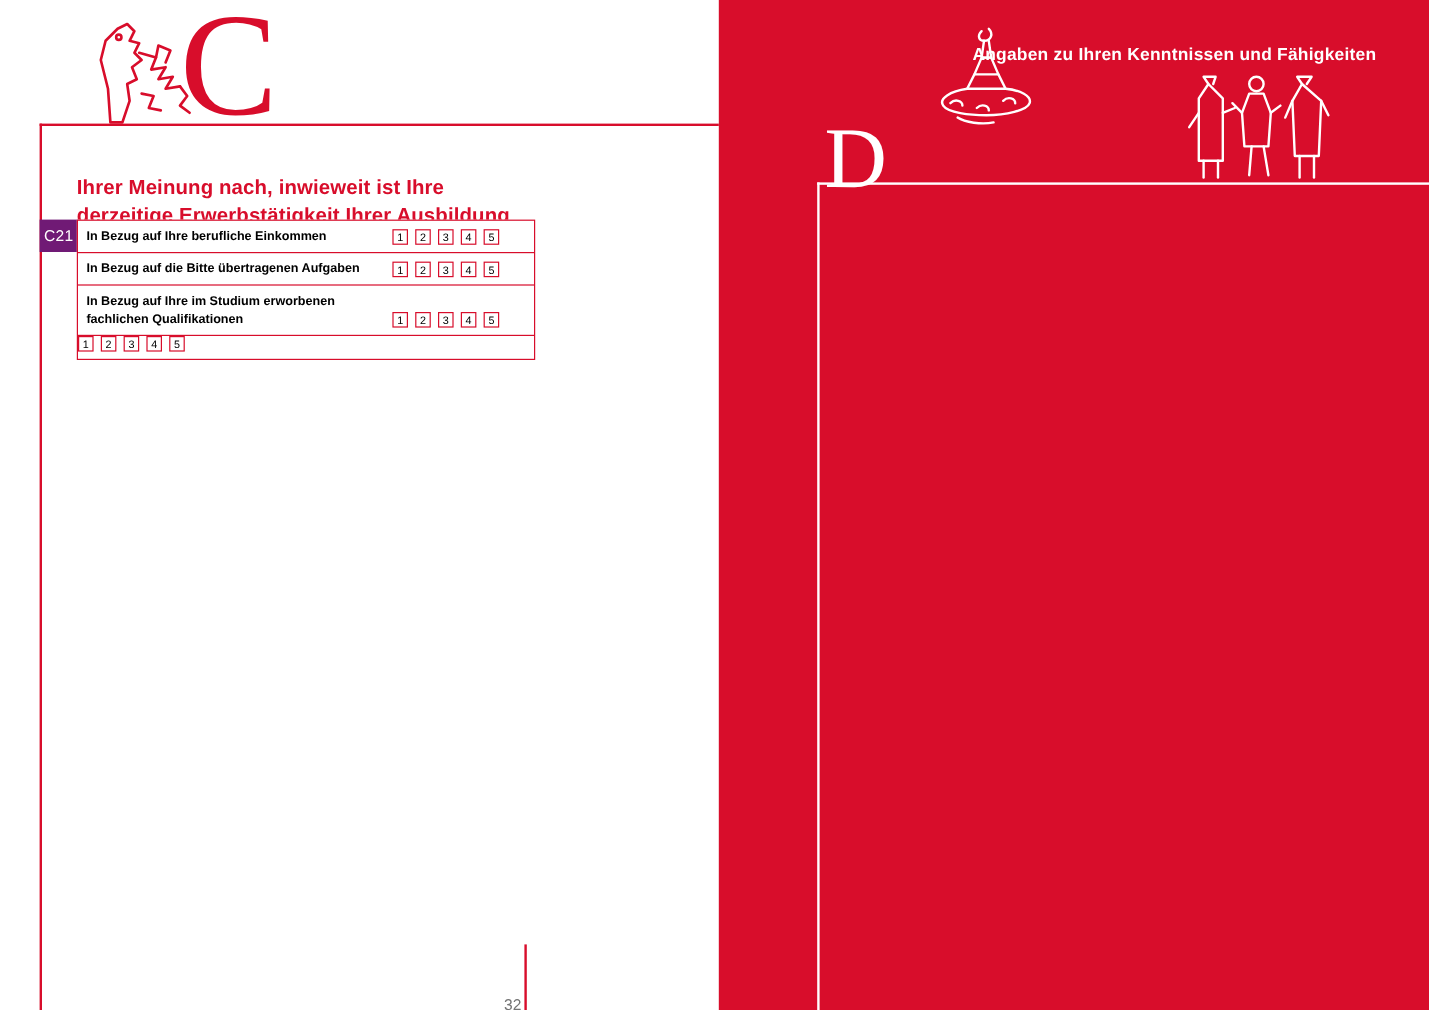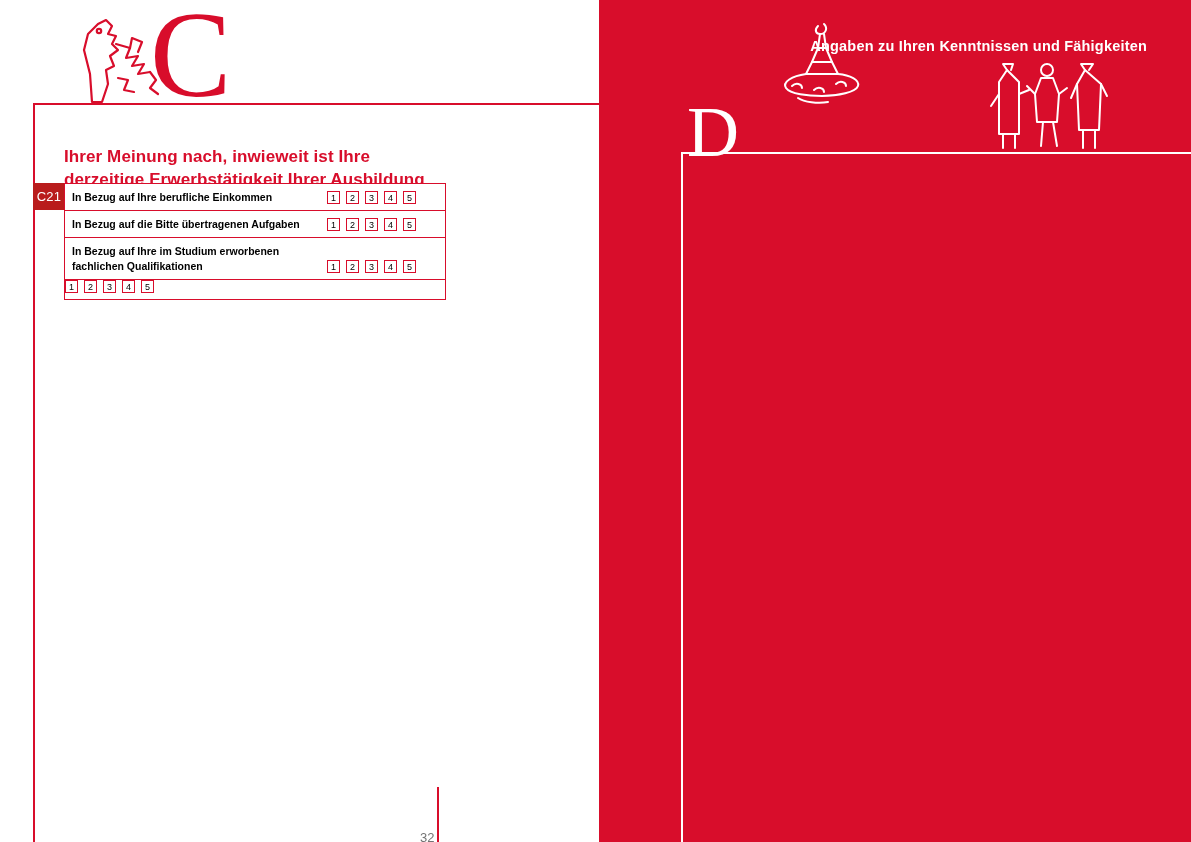--- a/index.html
+++ b/index.html
@@ -64,21 +64,21 @@
     font-weight: bold;
     line-height: 1.35;
     letter-spacing: 0.1px;
   }
 
   
   #question-code {
     position: absolute;
     left: 33px; top: 183px;
     width: 32px; height: 27px;
-    background: #b91c1c;
+    background: #701a75;
     color: #ffffff;
     font-size: 13px;
     display: flex;
     align-items: center;
     justify-content: center;
     letter-spacing: 0.2px;
   }
 
   
   #matrix {

